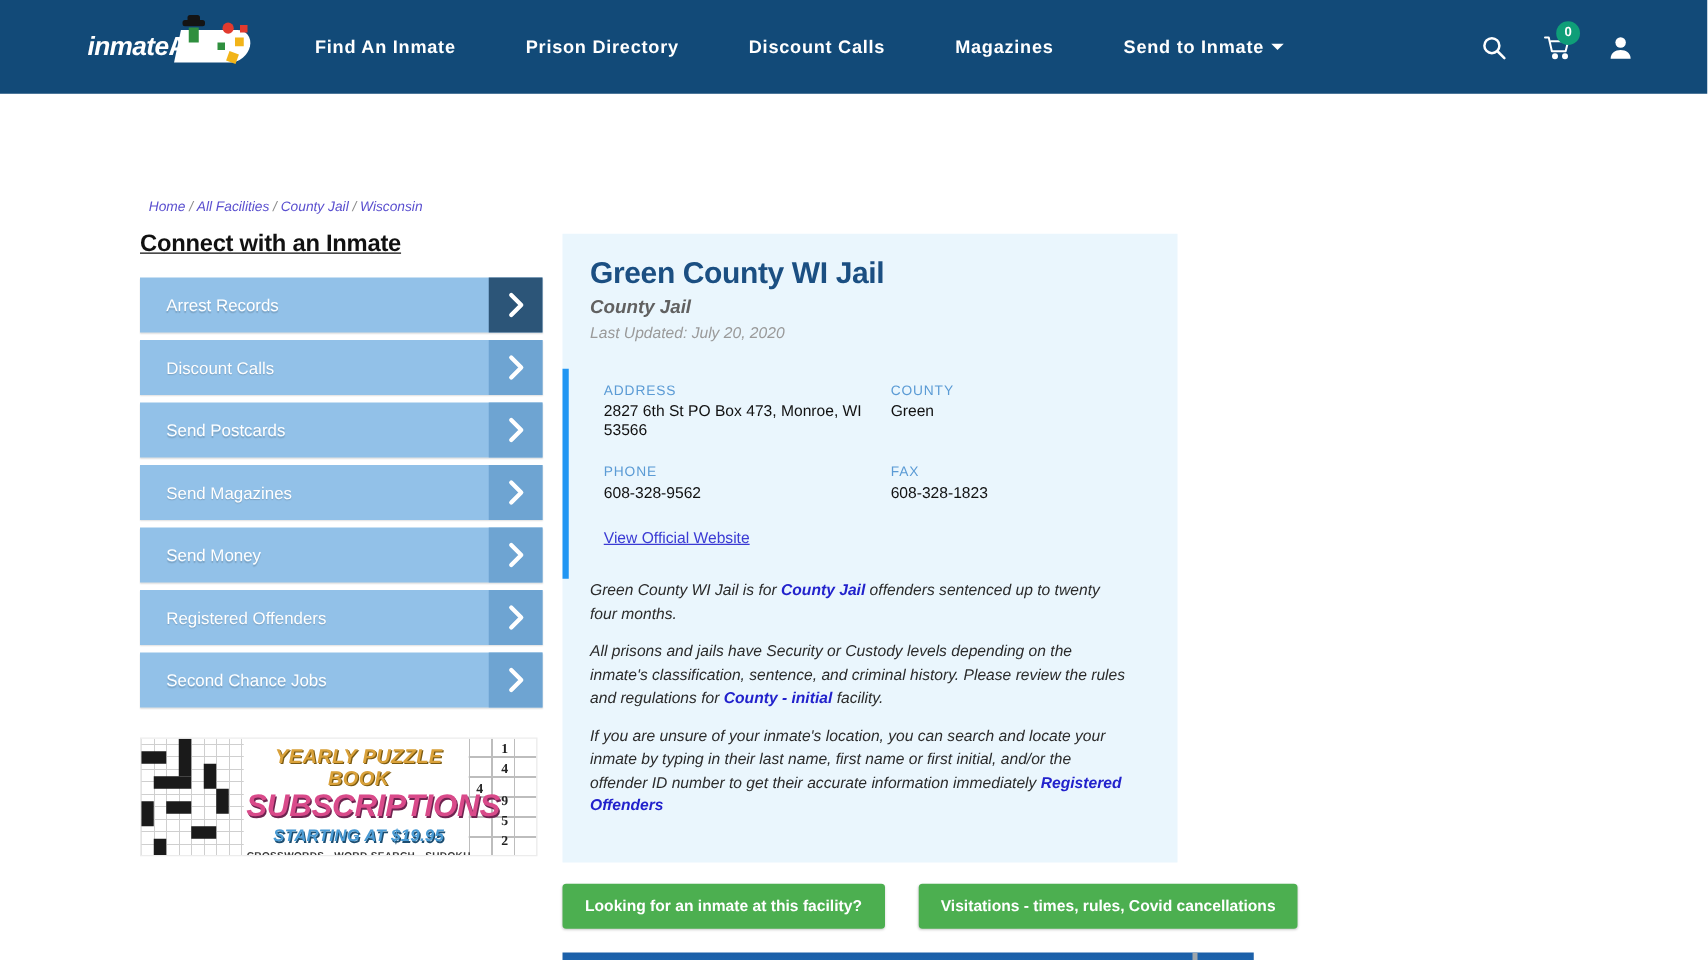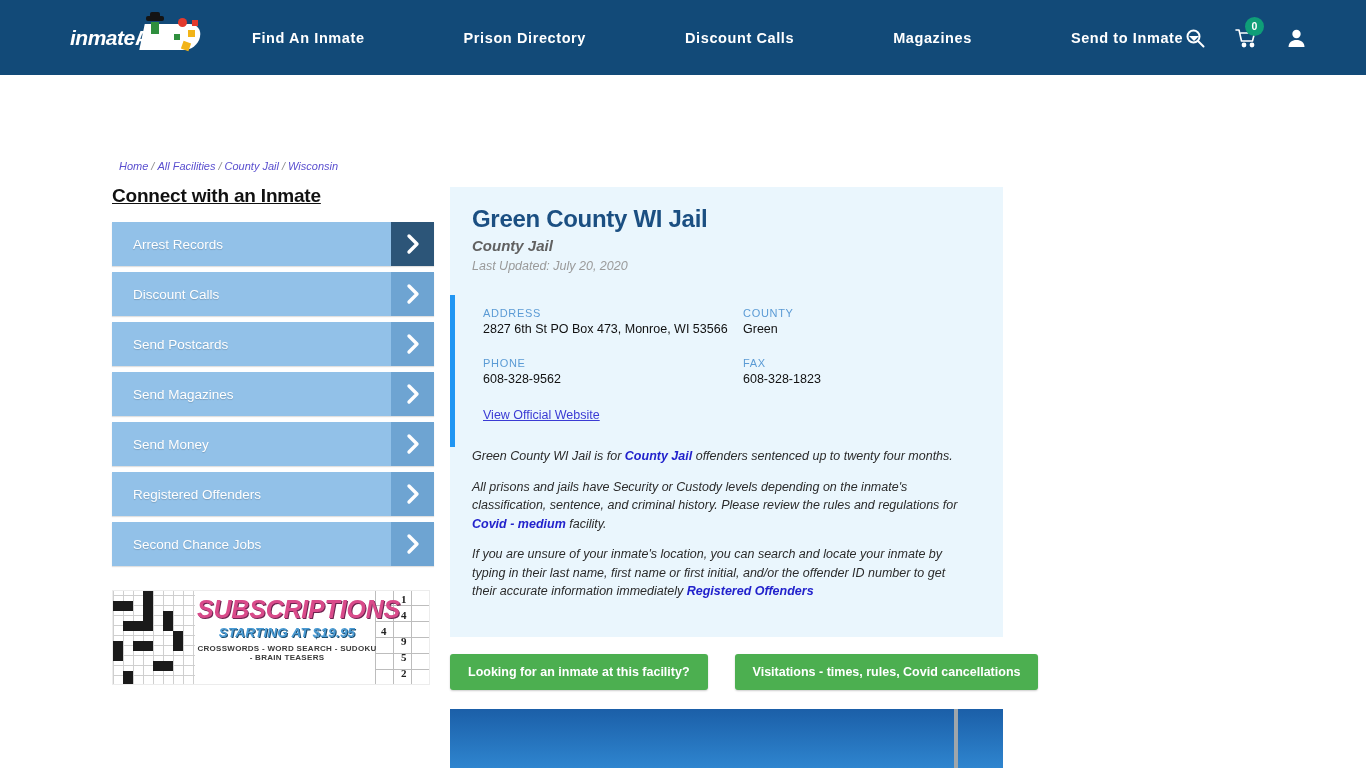--- a/index.html
+++ b/index.html
@@ -44,21 +44,21 @@
   .logo-fig .hat { position:absolute; left:0; top:0; width:18px; height:5px; background:#141414; border-radius:2px;}
   .logo-fig .hat2{ position:absolute; left:4px; top:-4px; width:10px; height:6px; background:#141414; border-radius:2px 2px 0 0;}
   .logo-fig .body{ position:absolute; left:5px; top:6px; width:8px; height:12px; background:#2f8f3e;}
   .logo-conf { position:absolute; z-index:4; }
   .c1{ left:108px; top:4px; width:9px;height:9px;background:#e23a2e;border-radius:50%;}
   .c2{ left:118px; top:16px; width:7px;height:7px;background:#f2b418;}
   .c3{ left:112px; top:28px; width:8px;height:8px;background:#f2b418; transform:rotate(20deg);}
   .c4{ left:104px; top:20px; width:6px;height:6px;background:#2f8f3e;}
   .c5{ left:122px; top:6px; width:6px;height:6px;background:#e23a2e;}
 
-  .nav-links { display: flex; align-items: center; margin-left: 52px; gap: 43px; }
+  .nav-links { display: flex; align-items: center; margin-left: 52px; }
   .nav-link {
     color: #ffffff; font-size: 14.5px; font-weight: bold;
     letter-spacing: 0.6px; margin-right: 56px;
     cursor: pointer; white-space: nowrap;
   }
   .nav-link .caret {
     display: inline-block; margin-left: 6px;
     border-left: 5px solid transparent; border-right: 5px solid transparent;
     border-top: 5px solid #ffffff; vertical-align: middle;
   }
@@ -135,21 +135,21 @@
   .ad-l1 { font-size: 16px; font-weight: bold; color: #d9a13a; letter-spacing: 0.3px;
            text-shadow: 1px 1px 0 #7a5a12; font-style: italic; }
   .ad-l2 { font-size: 25px; font-weight: bold; color: #d94a8a; letter-spacing: -0.2px;
            text-shadow: 1px 1px 0 #6e2450; font-style: italic; margin-top: -2px;}
   .ad-l3 { font-size: 13.5px; font-weight: bold; color: #4a9bd4; letter-spacing: 0.2px;
            text-shadow: 1px 1px 0 #1c4e72; font-style: italic; margin-top: 1px;}
   .ad-l4 { font-size: 8px; font-weight: bold; color: #3a3a3a; letter-spacing: 0.3px; margin-top: 4px;}
 
   
   .main { position: absolute; left: 450px; top: 112px; width: 553px; }
-  .panel { background: #eaf6fd; width: 553px; padding-bottom: 2px; }
+  .panel { background: #eaf6fd; width: 492px; padding-bottom: 2px; }
   .panel-head { padding: 18px 0 0 22px; }
   .fac-title { font-size: 24px; font-weight: bold; color: #1b4f82; letter-spacing: -0.3px; }
   .fac-sub { font-size: 15px; font-weight: bold; font-style: italic; color: #616161; margin-top: 4px; }
   .fac-updated { font-size: 12.5px; font-style: italic; color: #9a9a9a; margin-top: 5px; }
 
   .info-block {
     margin: 22px 0 0 0; position: relative;
     border-left: 5px solid #2196f3; padding: 12px 0 24px 28px;
   }
   .info-grid { display: flex; }
@@ -316,20 +316,21 @@
       </div>
       <div class="ad-right-grid">
         <span class="sud" style="left:26px;top:2px;">1</span>
         <span class="sud" style="left:26px;top:18px;">4</span>
         <span class="sud" style="left:6px;top:34px;">4</span>
         <span class="sud" style="left:26px;top:44px;">9</span>
         <span class="sud" style="left:26px;top:60px;">5</span>
         <span class="sud" style="left:26px;top:76px;">2</span>
       </div>
       <div class="ad-center">
+        <div class="ad-l1">YEARLY PUZZLE BOOK</div>
         <div class="ad-l2">SUBSCRIPTIONS</div>
         <div class="ad-l3">STARTING AT $19.95</div>
         <div class="ad-l4">CROSSWORDS - WORD SEARCH - SUDOKU - BRAIN TEASERS</div>
       </div>
     </div>
   </div>
 
   <div class="main">
     <div class="panel">
       <div class="panel-head">
@@ -357,21 +358,21 @@
           <div class="info-col">
             <div class="info-lbl">FAX</div>
             <div class="info-val">608-328-1823</div>
           </div>
         </div>
         <a class="website-link">View Official Website</a>
       </div>
 
       <div class="desc">
         <p><span>Green County WI Jail is for </span><a>County Jail</a><span> offenders sentenced up to twenty four months.</span></p>
-        <p><span>All prisons and jails have Security or Custody levels depending on the inmate's classification, sentence, and criminal history. Please review the rules and regulations for </span><a>Covid - medium</a><span> facility.</span></p>
+        <p><span>All prisons and jails have Security or Custody levels depending on the inmate's classification, sentence, and criminal history. Please review the rules and regulations for </span><a>County - initial</a><span> facility.</span></p>
         <p><span>If you are unsure of your inmate's location, you can search and locate your inmate by typing in their last name, first name or first initial, and/or the offender ID number to get their accurate information immediately </span><a>Registered Offenders</a></p>
       </div>
     </div>
 
     <div class="btn-row">
       <button class="gbtn">Looking for an inmate at this facility?</button>
       <button class="gbtn">Visitations - times, rules, Covid cancellations</button>
     </div>
 
     <div class="photo">

